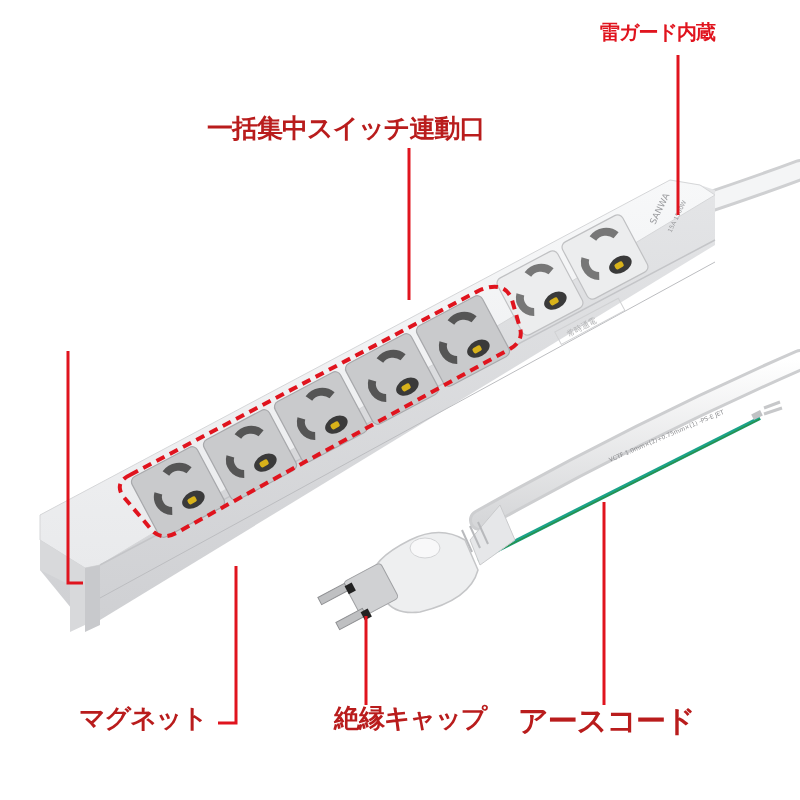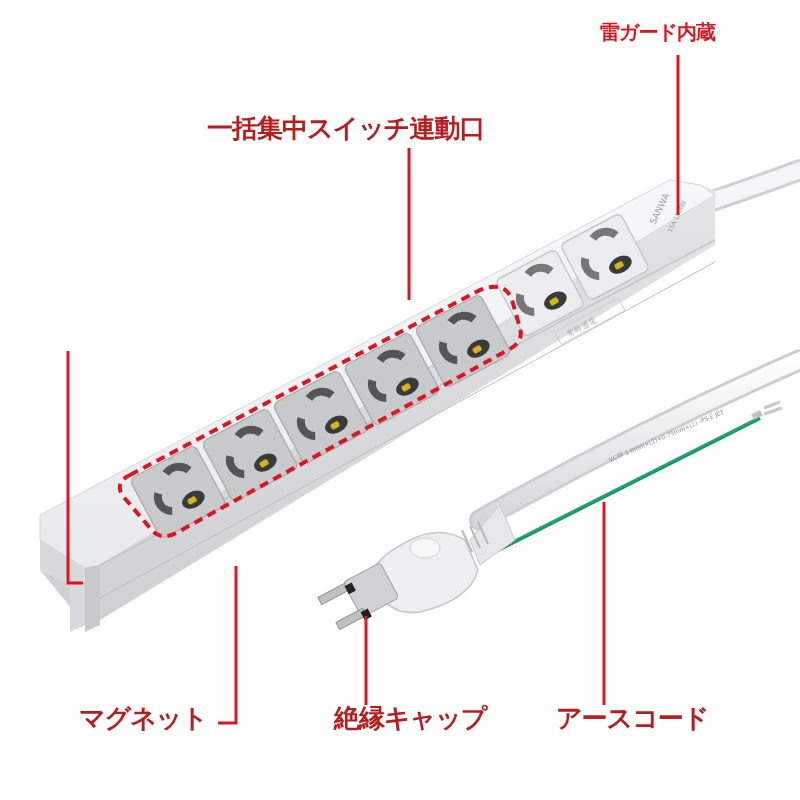--- a/index.html
+++ b/index.html
@@ -7,21 +7,21 @@
          font-family:"DejaVu Sans","Liberation Sans",sans-serif; }
   .stage { position:absolute; left:0; top:0; width:800px; height:800px; }
   .label { position:absolute; font-weight:bold; color:#b91c1c; white-space:nowrap;
            letter-spacing:-1px; line-height:1.2; }
   .label.red { color:#e0141e; }
   #lbl-lightning { left:600px; top:20px; font-size:20px; }
   #lbl-linked { left:207px; top:113px; font-size:26px; }
   #lbl-switch { left:22px; top:282px; font-size:26px; }
   #lbl-magnet { left:70px; top:703px; font-size:26px;margin-left:9px; }
   #lbl-cap { left:298px; top:703px; font-size:26px;margin-left:36px; }
-  #lbl-earth { left:518px; top:703px; font-size:26px;margin-left:38px; }
+  #lbl-earth { left:518px; top:703px; font-size:30px; }
   svg { position:absolute; left:0; top:0; }
 </style>
 </head>
 <body>
 
 <div class="stage">
 <svg width="800" height="800" viewBox="0 0 800 800">
   <defs>
     <linearGradient id="topFace" x1="0" y1="0" x2="0" y2="1">
       <stop offset="0" stop-color="#f7f8f9"></stop>

